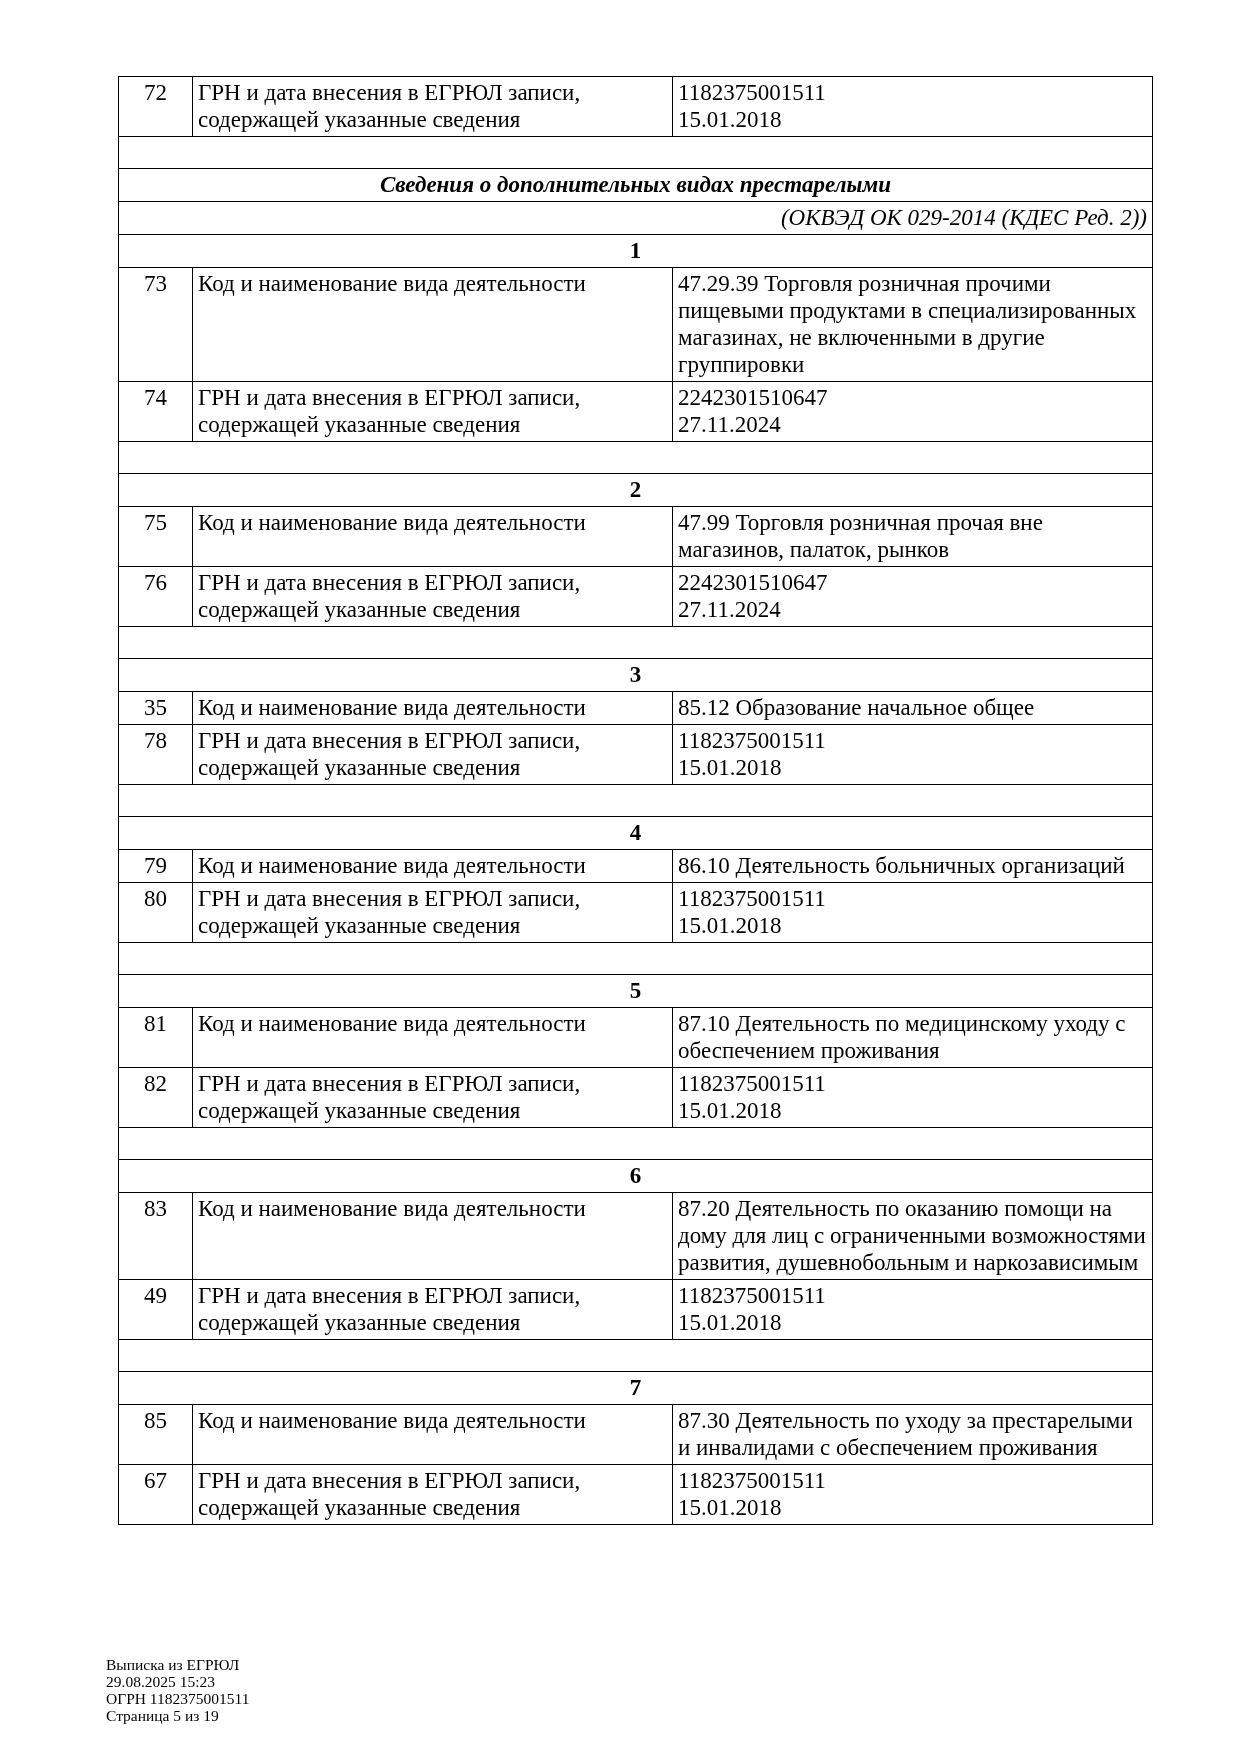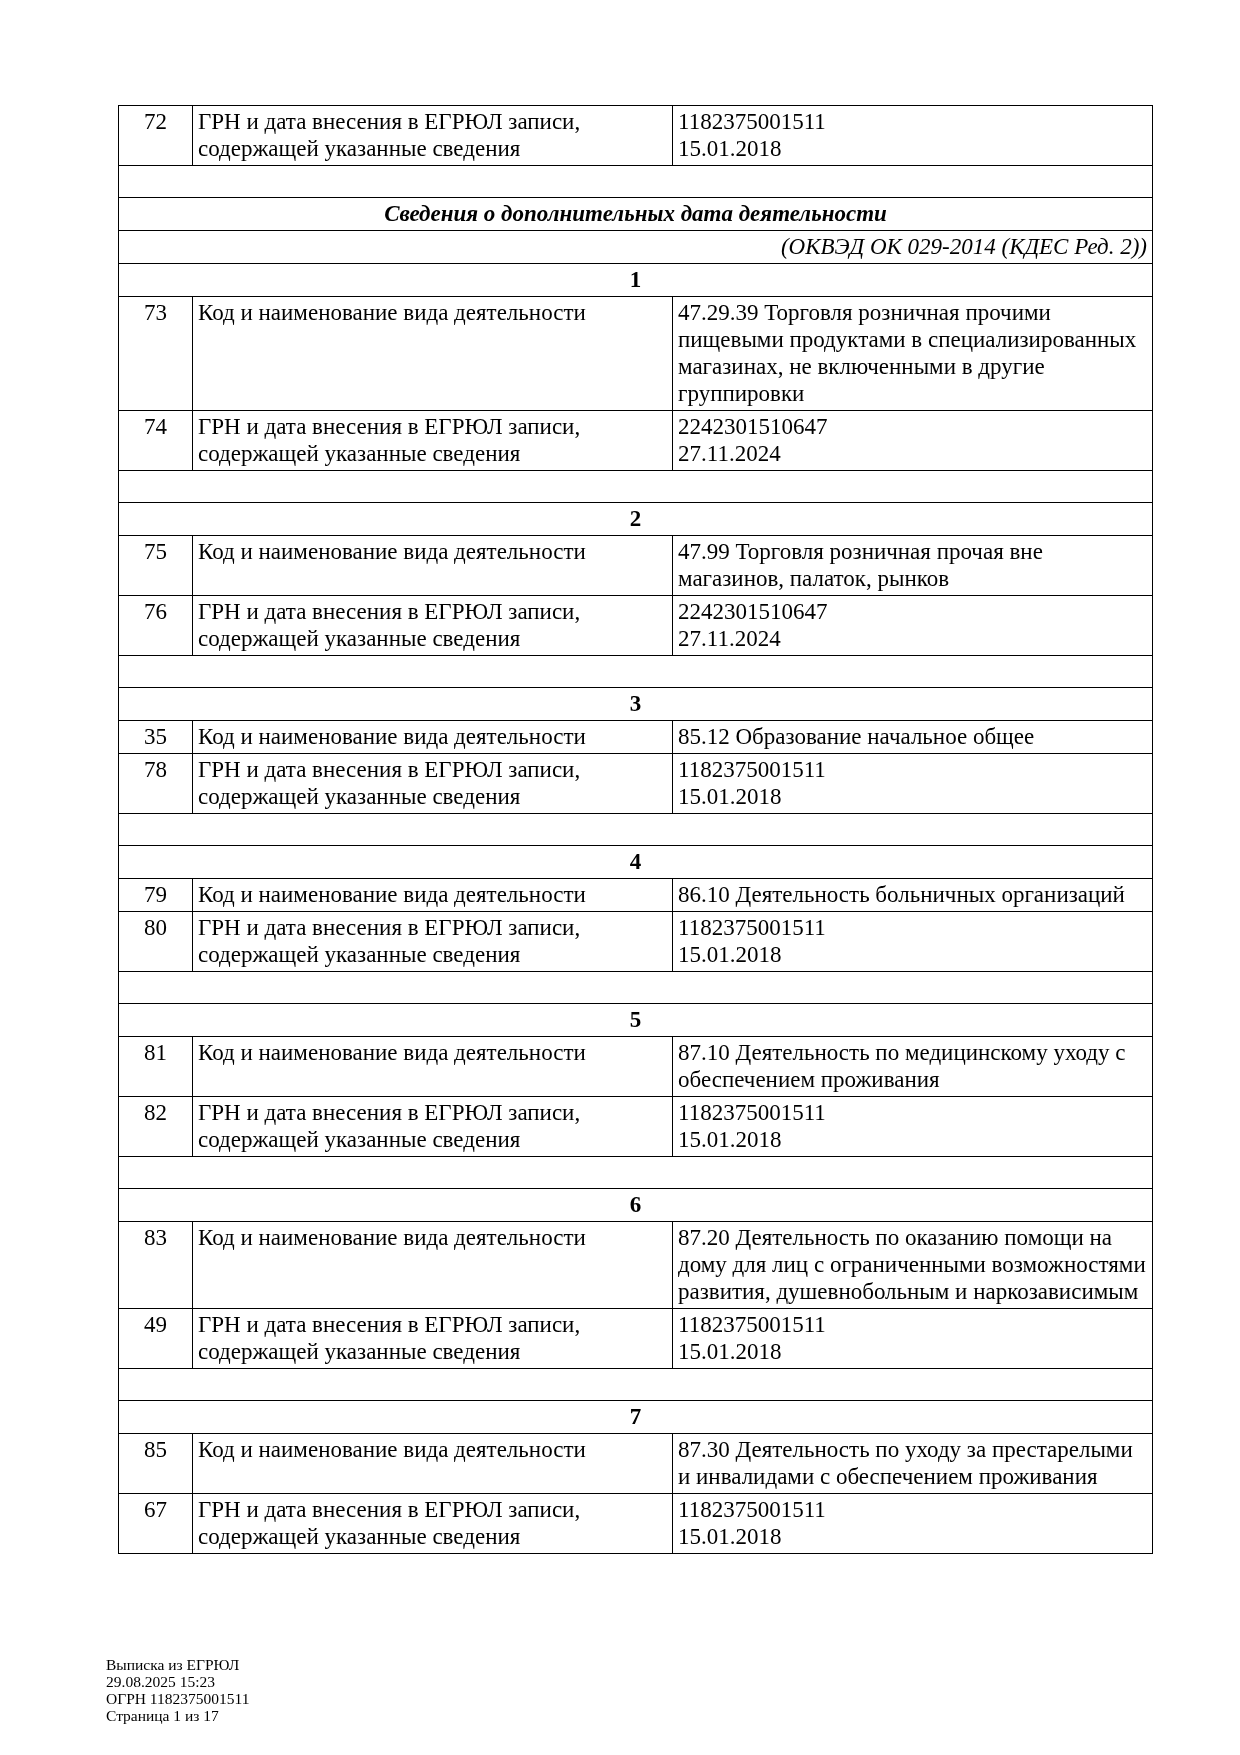--- a/index.html
+++ b/index.html
@@ -12,21 +12,21 @@
     width: 1240px;
     height: 1755px;
     background: #ffffff;
     font-family: "Liberation Serif", "DejaVu Serif", serif;
     color: #000000;
     overflow: hidden;
   }
   table.egrul {
     position: absolute;
     left: 118px;
-    top: 105px;
+    top: 76px;
     width: 1034px;
     border-collapse: collapse;
     table-layout: fixed;
     border-radius: 16px;
   }
   table.egrul col.c-num { width: 74px; }
   table.egrul col.c-label { width: 480px; }
   table.egrul col.c-value { width: 480px; }
   table.egrul td {
     border: 1.5px solid #000000;
@@ -94,21 +94,21 @@
           <div>1182375001511</div>
           <div>15.01.2018</div>
         </td>
       </tr>
 
       <tr class="spacer-row">
         <td colspan="3"></td>
       </tr>
 
       <tr>
-        <td colspan="3" class="block-title">Сведения о дополнительных дата деятельности</td>
+        <td colspan="3" class="block-title">Сведения о дополнительных видах престарелыми</td>
       </tr>
       <tr>
         <td colspan="3" class="block-subtitle">(ОКВЭД ОК 029-2014 (КДЕС Ред. 2))</td>
       </tr>
 
       <tr>
         <td colspan="3" class="group-num">1</td>
       </tr>
       <tr>
         <td class="num">73</td>
@@ -246,16 +246,16 @@
 
     </tbody>
   </table>
 
   <div class="footer">
     <div class="f-left">
       <div>Выписка из ЕГРЮЛ</div>
       <div>29.08.2025 15:23</div>
     </div>
     <div class="f-center">ОГРН 1182375001511</div>
-    <div class="f-right">Страница 1 из 17</div>
+    <div class="f-right">Страница 5 из 19</div>
   </div>
 
 </div>
 
 </body></html>

